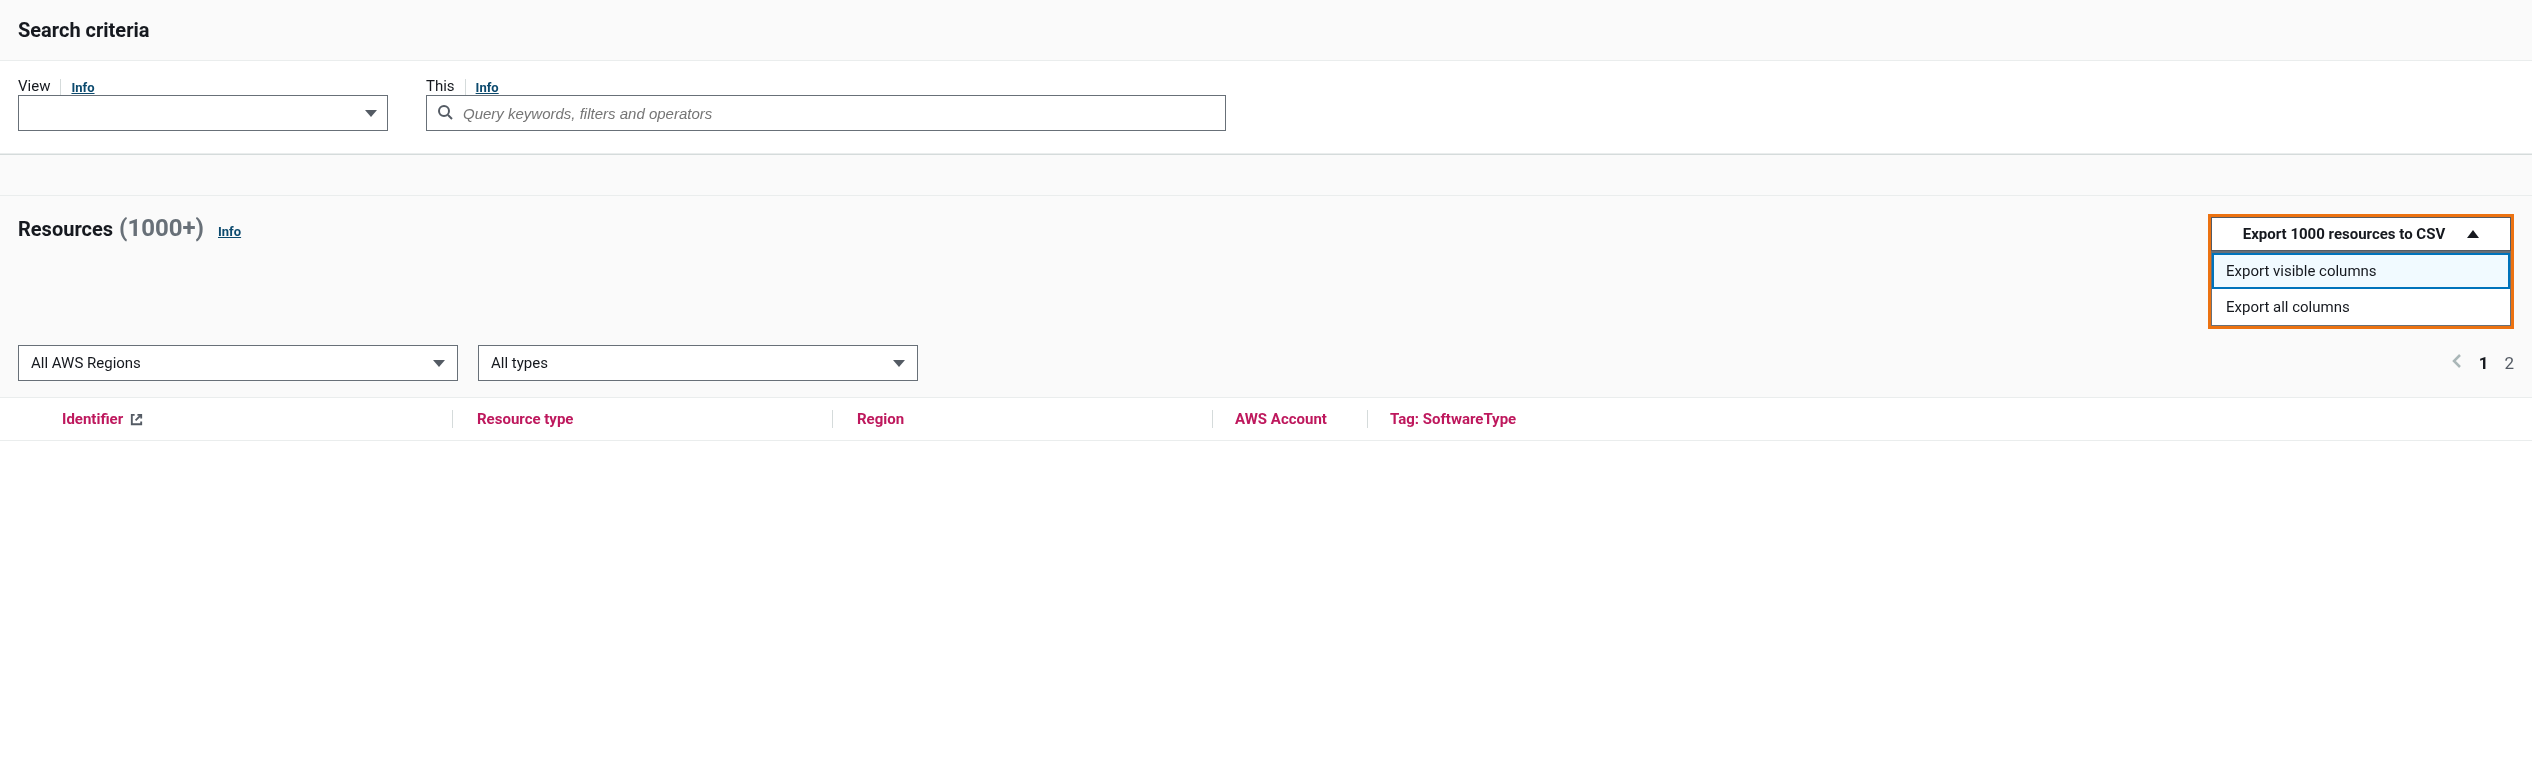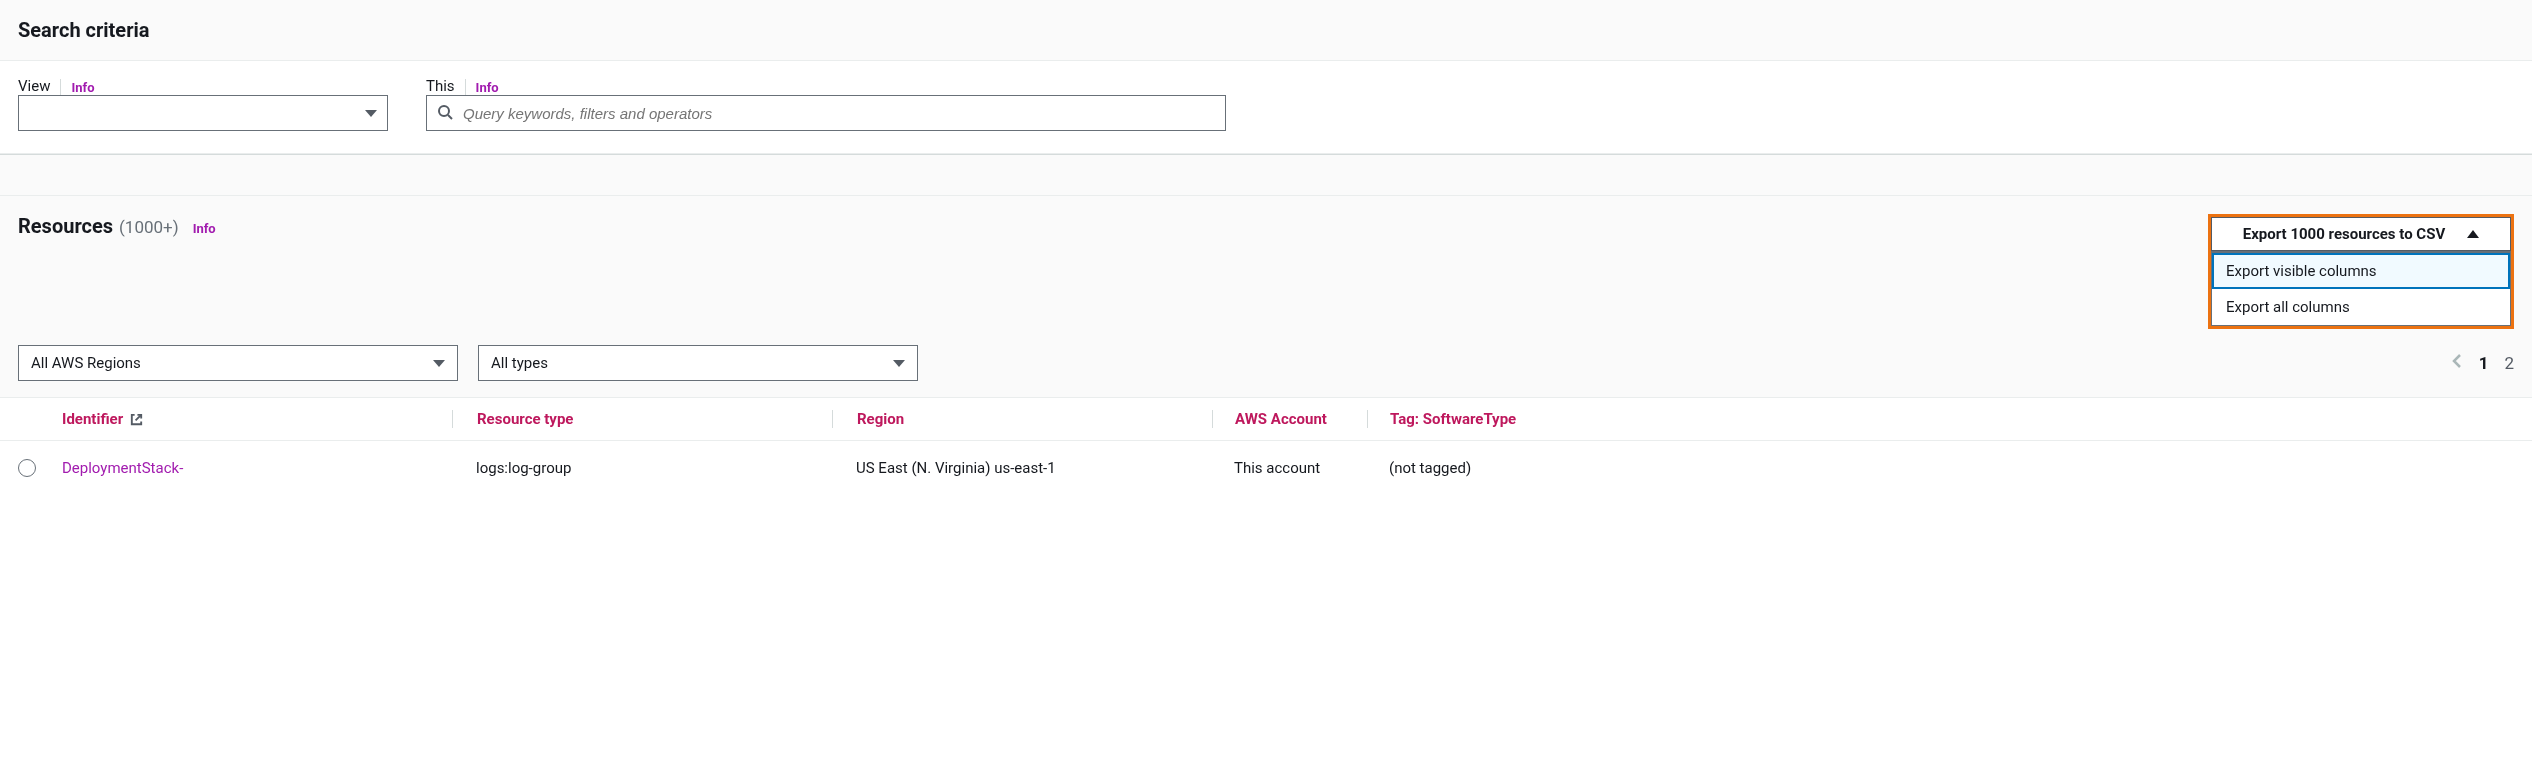--- a/index.html
+++ b/index.html
@@ -2,21 +2,21 @@
 <html><head>
   <meta charset="utf-8">
   <style>
     * { box-sizing: border-box; margin: 0; padding: 0; }
     body {
       font-family: "Amazon Ember", -apple-system, BlinkMacSystemFont, "Segoe UI", Roboto, Helvetica, Arial, sans-serif;
       font-size: 14px;
       color: #16191f;
       background: #ffffff;
     }
-    .link { color: #a21caf; cursor: pointer; }
+    .link { color: #0c4a6e; cursor: pointer; text-decoration: underline; }
     .info { font-weight: 700; font-size: 13px; }
     .divider { display:inline-block; border-left:1px solid #d5dbdb; height:16px; margin: 0 10px; vertical-align: middle; }
     
     
     .panel-top { background:#fafafa; border-bottom:1px solid #eaeded; }
     .panel-header { padding: 18px 18px 18px 18px; border-bottom:1px solid #eaeded; }
     .panel-title { font-size: 20px; font-weight: 700; }
     .panel-body { padding: 16px 18px 22px 18px; background:#ffffff; display:flex; gap: 38px; align-items:flex-start; }
     .field-group { display:flex; flex-direction:column; }
     .field-label-row { display:flex; align-items:flex-end; margin-bottom:0; }
@@ -46,21 +46,21 @@
     .spacer {
       height: 42px; border-top:1px solid #d5dbdb; border-bottom:1px solid #eaeded;
       background: linear-gradient(#fafafa,#fafafa);
     }
     
     
     .panel-resources { background:#fafafa; padding-top:18px; }
     .resources-header { display:flex; align-items:flex-start; justify-content:space-between; padding: 0 18px; position:relative; }
     .resources-title { display:flex; align-items:baseline; gap:6px; }
     .resources-title h2 { font-size:20px; font-weight:700; }
-    .count { font-size:17px; font-weight:400; color:#687078; }
+    .count { font-size:24px; font-weight:700; color:#687078; }
     
     .export-area { position:relative; }
     .export-highlight {
       border: 3px solid #ec7211;
       position: relative;
     }
     .export-button {
       width: 300px; height: 34px; background:#ffffff;
       border: 1px solid #545b64;
       display:flex; align-items:center; justify-content:center; gap:18px;
@@ -215,27 +215,15 @@
         <span>Region</span>
       </div>
       <div class="th col-account">
         <span>AWS Account</span>
       </div>
       <div class="th col-tag">
         <span>Tag: SoftwareType</span>
       </div>
     </div>
 
-    <div class="trow">
-      <div class="cell col-sel">
-        <div class="radio"></div>
-      </div>
-      <div class="cell col-id">
-        <span class="link">DeploymentStack-</span>
-      </div>
-      <div class="cell col-type" style="border:none;">logs:log-group</div>
-      <div class="cell col-region" style="border:none;">US East (N. Virginia) us-east-1</div>
-      <div class="cell col-account" style="border:none;">This account</div>
-      <div class="cell col-tag" style="border:none;">(not tagged)</div>
-    </div>
   </div>
 
 </section>
 
 </body></html>

